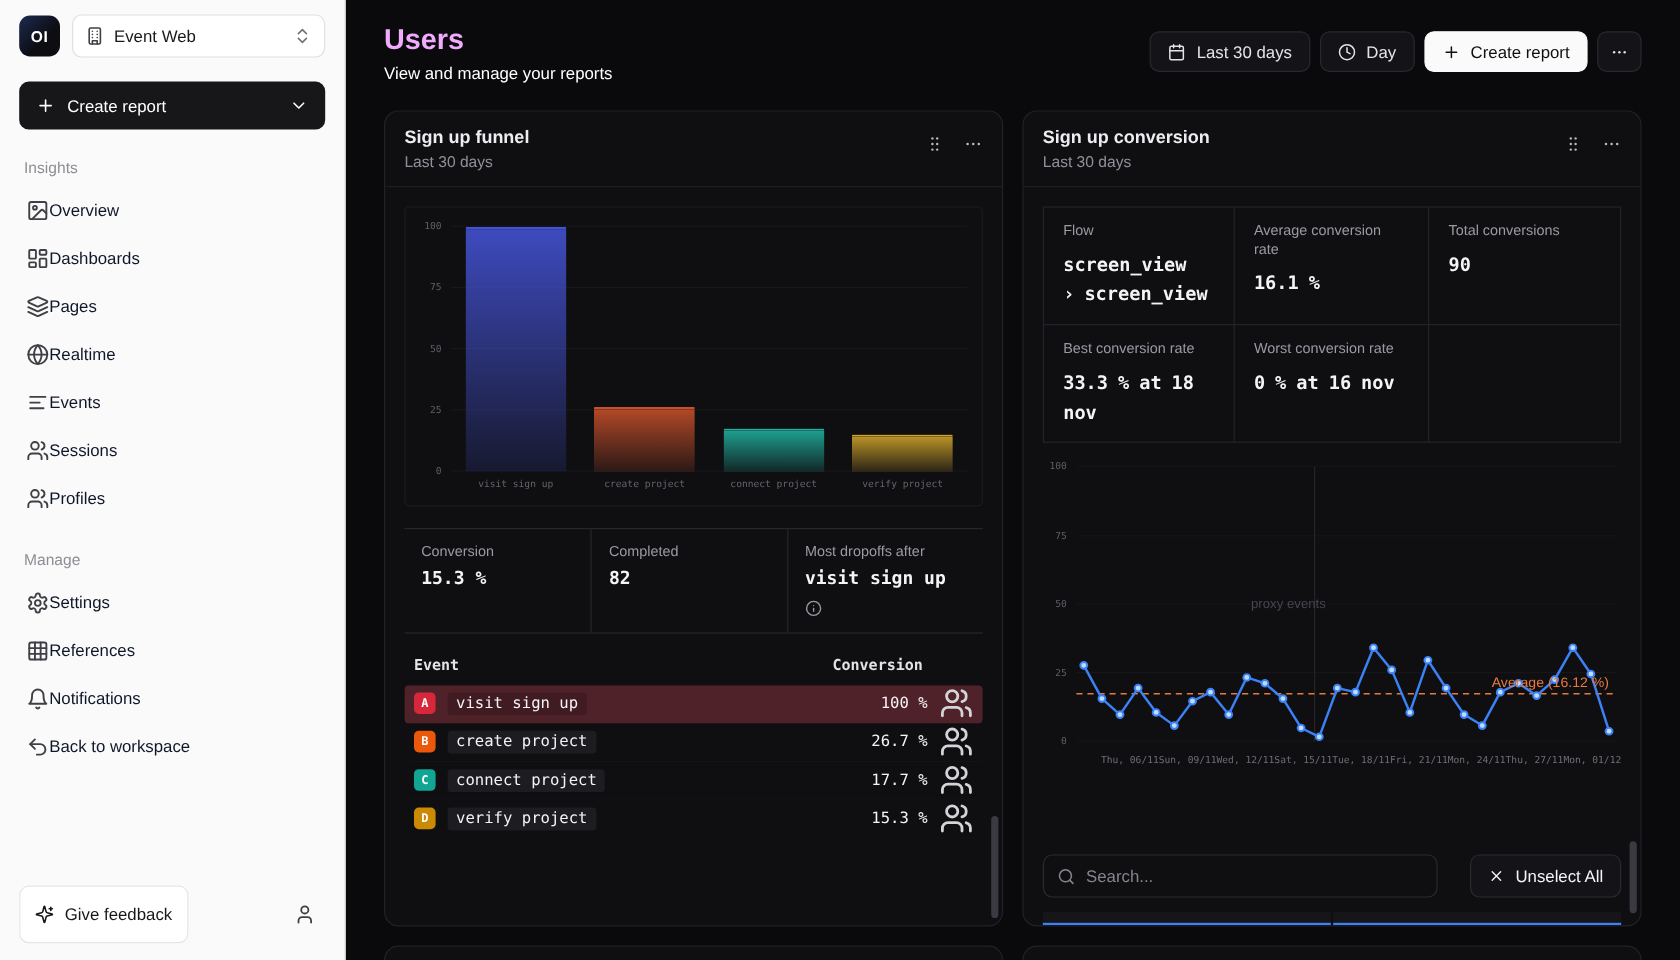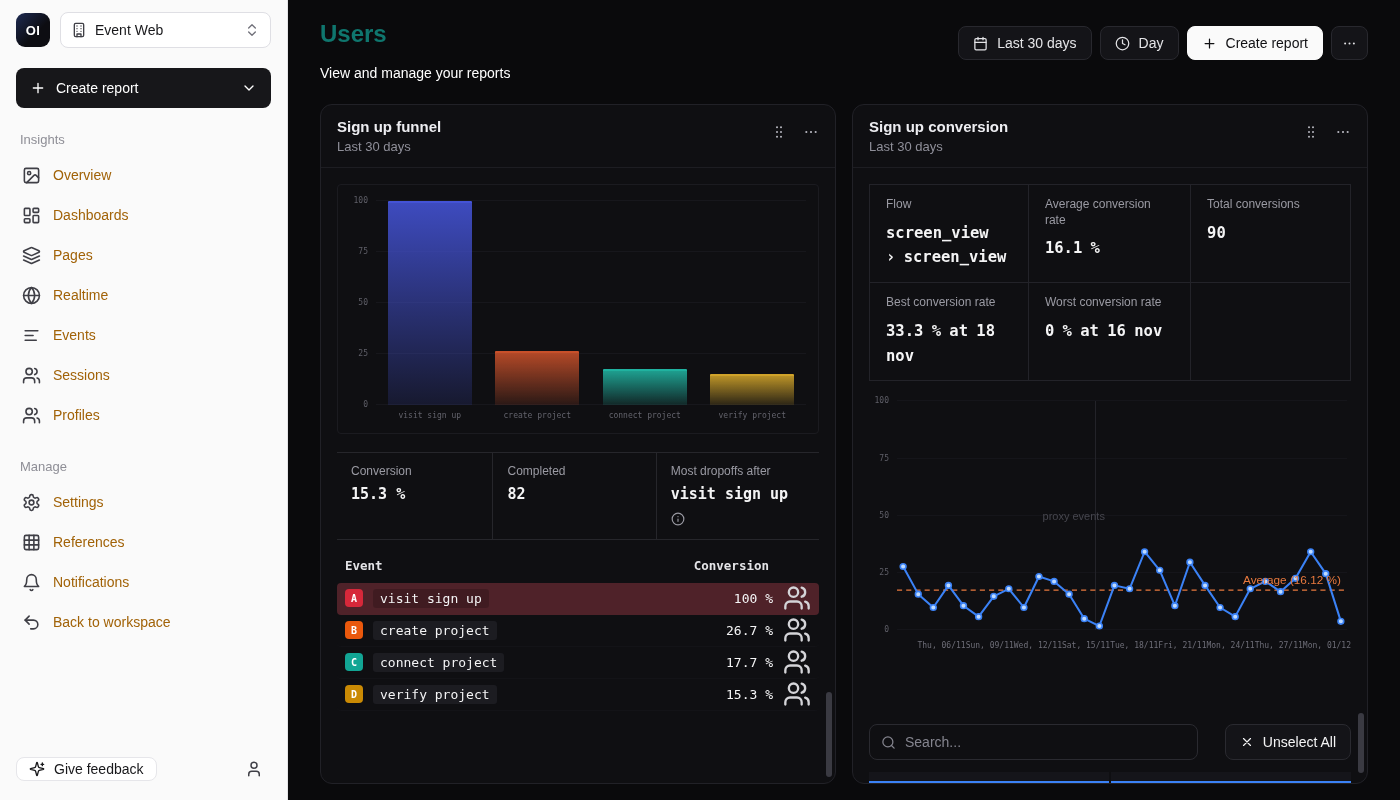--- a/index.html
+++ b/index.html
@@ -14,32 +14,32 @@
   .sidebar { width: 288px; background: #fafafa; border-right: 1px solid #e4e4e7; display: flex; flex-direction: column; padding: 12px 16px 14px; }
   .sidebar-top { display: flex; align-items: center; gap: 10px; margin-bottom: 20px; }
   .logo { width: 34px; height: 34px; border-radius: 9px; background: linear-gradient(135deg, #1d2a52, #0d0d12 60%); color: #fff; display: flex; align-items: center; justify-content: center; font-weight: 700; font-size: 13px; letter-spacing: .5px; }
   .workspace-select { flex: 1; display: flex; align-items: center; gap: 8px; border: 1px solid #dfdfe4; background: #fff; border-radius: 8px; height: 36px; padding: 0 10px; font-size: 14px; color: #18181b; cursor: pointer; }
   .workspace-select .i { width: 16px; height: 16px; color: #3f3f46; }
   .workspace-select .chev { margin-left: auto; color: #71717a; }
   .create-report-btn { height: 40px; background: #17171a; color: #fff; border: none; border-radius: 8px; display: flex; align-items: center; gap: 10px; padding: 0 14px; font-size: 14px; font-weight: 500; cursor: pointer; width: 100%; font-family: inherit; }
   .create-report-btn .i { width: 16px; height: 16px; }
   .create-report-btn .chev { margin-left: auto; }
   .section-label { font-size: 13px; color: #8e8e96; margin: 24px 0 8px; padding-left: 4px; }
-  .nav-item { display: flex; align-items: center; gap: 12px; height: 40px; padding: 0 6px; font-size: 14px; color: #a16207; border-radius: 8px; cursor: pointer; }
+  .nav-item { display: flex; align-items: center; gap: 0; height: 40px; padding: 0 6px; font-size: 14px; color: #0f172a; border-radius: 8px; cursor: pointer; }
   .nav-item .i { width: 19px; height: 19px; color: #3f3f46; }
   .sidebar-footer { margin-top: auto; display: flex; align-items: center; justify-content: space-between; }
-  .feedback-btn { display: flex; align-items: center; gap: 9px; height: 24px; padding: 0 12px; font-size: 14px; color: #18181b; background: #fff; border: 1px solid #e6e6ea; border-radius: 8px; cursor: pointer; font-family: inherit; }
+  .feedback-btn { display: flex; align-items: center; gap: 9px; height: 48px; padding: 0 12px; font-size: 14px; color: #18181b; background: #fff; border: 1px solid #e6e6ea; border-radius: 8px; cursor: pointer; font-family: inherit; }
   .feedback-btn .i { width: 16px; height: 16px; }
   .user-btn { width: 34px; height: 34px; display: flex; align-items: center; justify-content: center; border-radius: 8px; color: #3f3f46; background: transparent; border: none; cursor: pointer; }
   .user-btn .i { width: 18px; height: 18px; }
 
   
   .main { flex: 1; padding: 20px 32px 0; display: flex; flex-direction: column; overflow: hidden; }
   .page-header { display: flex; justify-content: space-between; align-items: flex-start; margin-bottom: 22px; }
-  .page-title { font-size: 24px; line-height: 28px; font-weight: 700; color: #0f766e; margin-bottom: 16px; }
+  .page-title { font-size: 24px; line-height: 28px; font-weight: 700; color: #f0abfc; margin-bottom: 4px; }
   .page-subtitle { font-size: 14px; line-height: 18px; color: #ffffff; }
   .header-controls { display: flex; gap: 8px; align-items: center; margin-top: 6px; }
   .hbtn { height: 34px; display: flex; align-items: center; gap: 9px; padding: 0 14px; background: #141418; border: 1px solid #28282e; border-radius: 8px; color: #e4e4e7; font-size: 14px; cursor: pointer; font-family: inherit; }
   .hbtn .i { width: 15px; height: 15px; }
   .hbtn.primary { background: #fafafa; color: #101013; border-color: #fafafa; font-weight: 500; }
   .hbtn.icon-only { padding: 0 10px; }
 
   .cards { display: grid; grid-template-columns: 1fr 1fr; gap: 16px; height: 680px; flex: 0 0 680px; }
   .card { background: #0f0f12; border: 1px solid #212127; border-radius: 12px; overflow: hidden; position: relative; display: flex; flex-direction: column; }
   .card-header { display: flex; justify-content: space-between; padding: 13px 16px; border-bottom: 1px solid #1d1d22; }

